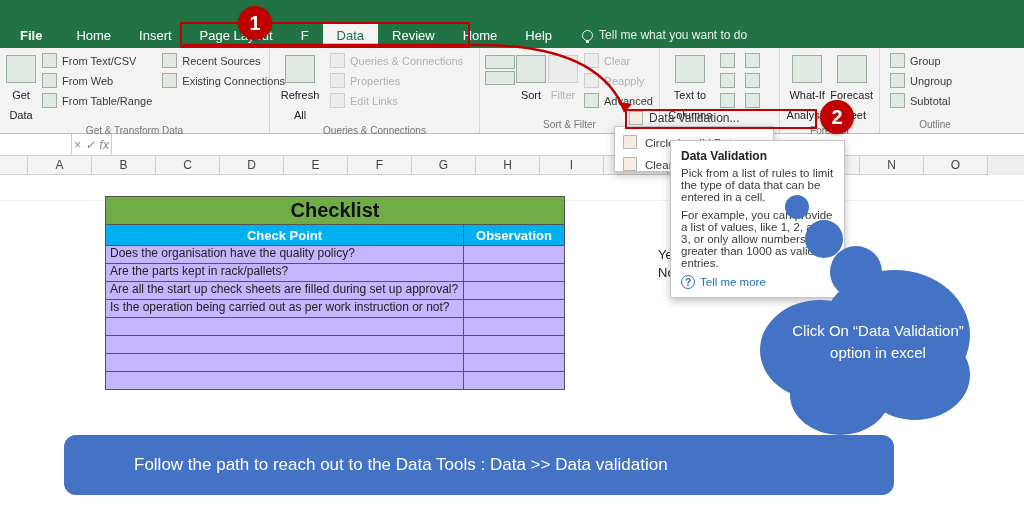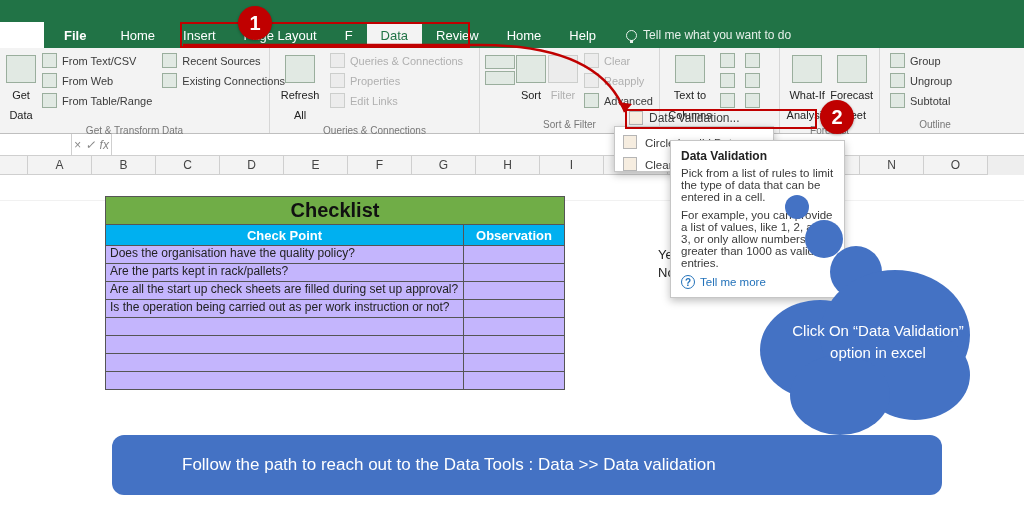--- a/index.html
+++ b/index.html
@@ -1,21 +1,21 @@
 <!DOCTYPE html>
 <html><head>
 <meta charset="utf-8">
 <style>
   * { margin:0; padding:0; box-sizing:border-box; font-family:"Segoe UI",Tahoma,Arial,sans-serif; }
   body { background:#fff; width:1024px; height:528px; position:relative; overflow:hidden; font-size:13px; color:#222;}
   
   .titlebar { height:22px; background:#217346; }
 
   
-  .tabs { height:26px; background:#217346; display:flex; align-items:stretch; color:#fff;margin-left:44px; }
+  .tabs { height:26px; background:#217346; display:flex; align-items:stretch; color:#fff; }
   .tab { padding:0 14px; display:flex; align-items:center; font-size:13px; cursor:pointer; }
   .tab-file { font-weight:600; padding:0 20px; }
   .tab.active { background:#f3f3f3; color:#217346; }
   .tellme { display:flex; align-items:center; font-size:12px; color:#e6f0ea; gap:6px; padding-left:16px;}
   .bulb { width:11px; height:11px; border:1px solid #e6f0ea; border-radius:50%; position:relative;}
   .bulb::after{content:"";position:absolute;bottom:-3px;left:3px;width:3px;height:3px;background:#e6f0ea;}
 
   
   .ribbon { height:86px; background:#f3f3f3; border-bottom:1px solid #bfbfbf; display:flex; font-size:11px; }
   .group { border-right:1px solid #d6d6d6; padding:3px 6px 0 6px; display:flex; flex-direction:column; justify-content:space-between; }
@@ -79,21 +79,21 @@
   .bubble{ position:absolute; background:#4472c4; border-radius:50%;}
   .cloud .b1{ width:120px;height:100px; top:40px; left:10px;}
   .cloud .b2{ width:150px;height:130px; top:10px; left:70px;}
   .cloud .b3{ width:110px;height:90px; top:70px; left:110px;}
   .cloud .b4{ width:100px;height:80px; top:95px; left:40px;}
   .cloud .tail1{ width:38px;height:38px; top:-40px; left:55px;}
   .cloud .tail2{ width:24px;height:24px; top:-65px; left:35px;}
   .cloud .tail3{ width:52px; height:52px; top:-14px; left:80px}
   .cloud-text{ position:absolute; top:60px; left:38px; width:180px; text-align:center; color:#fff; font-size:15px; line-height:22px;}
   
-  .bottombar{ position:absolute; left:64px; top:435px; width:830px; height:60px; background:#4472c4; border-radius:12px; color:#fff; display:flex; align-items:center; padding:0 70px; font-size:17px;margin-left:48px;}
+  .bottombar{ position:absolute; left:64px; top:435px; width:830px; height:60px; background:#4472c4; border-radius:12px; color:#fff; display:flex; align-items:center; padding:0 70px; font-size:17px;}
 </style>
 </head>
 <body>
 
 <div class="titlebar"></div>
 
 <div class="tabs">
   <div class="tab tab-file">File</div>
   <div class="tab">Home</div>
   <div class="tab">Insert</div>

